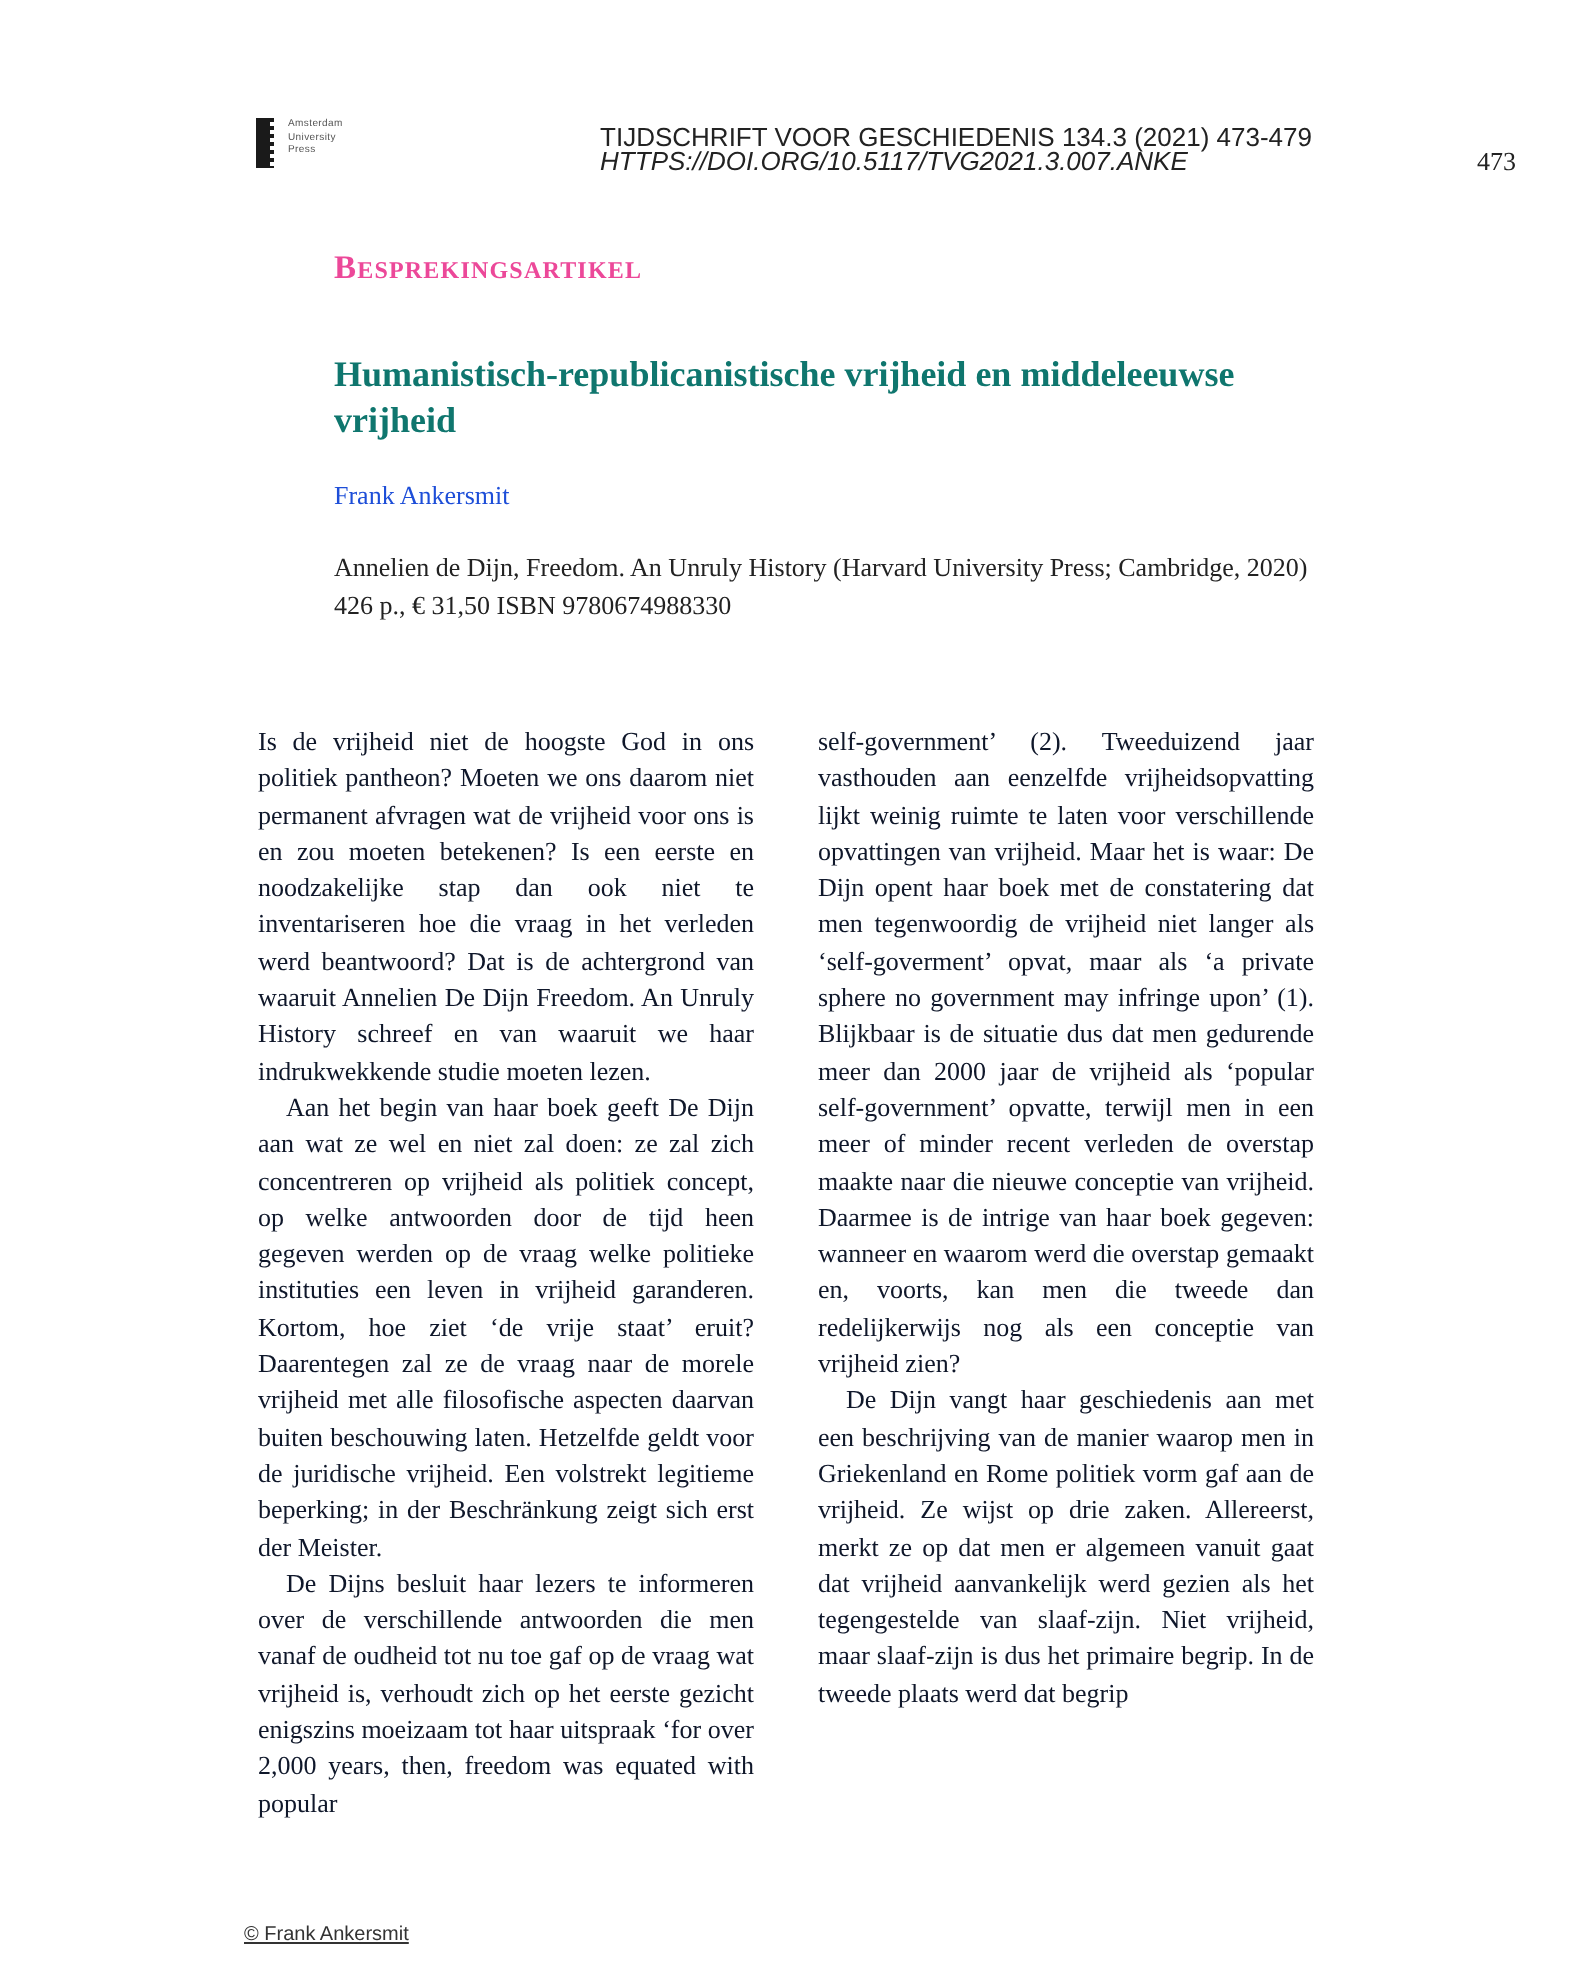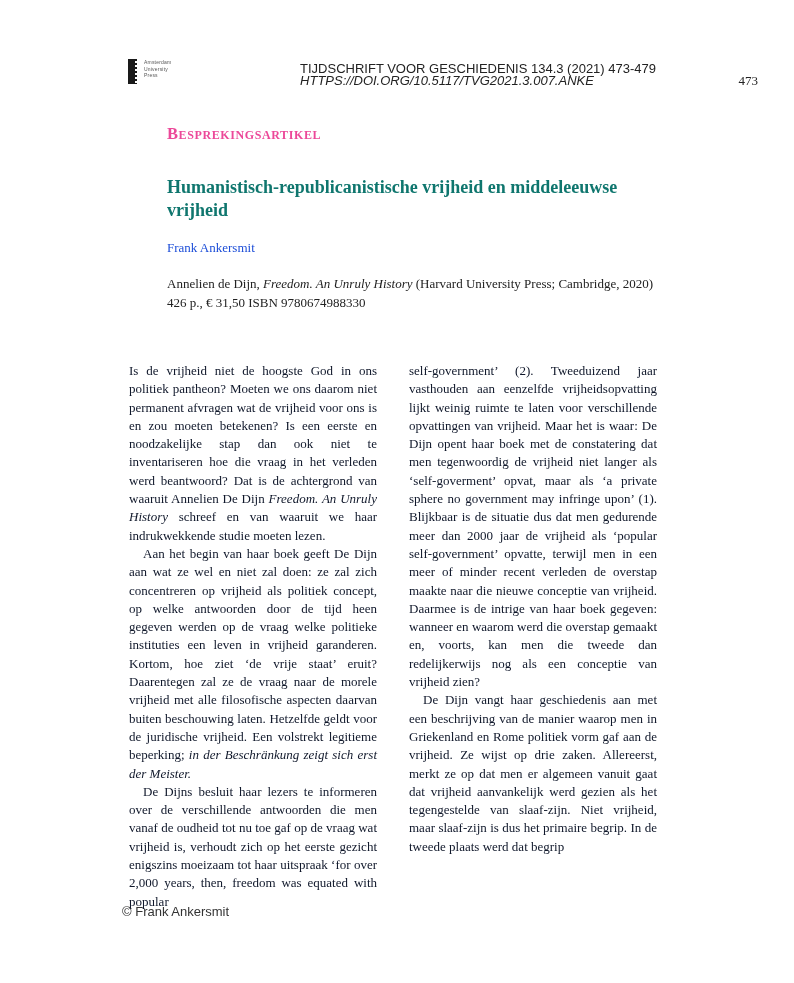--- a/index.html
+++ b/index.html
@@ -18,23 +18,23 @@
     .section-label { position: absolute; left: 167px; top: 124px; font-family: "Liberation Serif", serif; font-size: 16.5px; font-weight: bold; font-variant: small-caps; letter-spacing: 0.6px; color: #ec4899; }
     .title { position: absolute; left: 167px; top: 176px; width: 460px; font-family: "Liberation Serif", serif; font-size: 18px; font-weight: bold; line-height: 23px; color: #0f766e; }
     .author { position: absolute; left: 167px; top: 240px; font-family: "Liberation Serif", serif; font-size: 13px; color: #1d4ed8; }
     .review { position: absolute; left: 167px; top: 274px; width: 490px; font-family: "Liberation Serif", serif; font-size: 13px; line-height: 19px; color: #222; }
 
     .col { position: absolute; top: 362px; width: 248px; font-family: "Liberation Serif", serif; font-size: 13px; line-height: 18.3px; color: #0f172a; text-align: justify; hyphens: manual; }
     .col.left { left: 129px; }
     .col.right { left: 409px; }
     .col p { margin: 0; }
     .col p.indent { text-indent: 14px; }
-    .it { font-style: italic; }
+    .it { }
 
-    .footer { position: absolute; left: 122px; top: 906px; font-family: "Liberation Sans", sans-serif; font-size: 13px; line-height: 11.5px; color: #333; }
+    .footer { position: absolute; left: 122px; top: 962px; font-family: "Liberation Sans", sans-serif; font-size: 10px; line-height: 11.5px; color: #333; text-decoration: underline; }
   </style>
 </head>
 <body>
 
 <div class="logo">
   <div class="logo-mark"></div>
   <div class="logo-text">
     <div>Amsterdam</div>
     <div>University</div>
     <div>Press</div>

